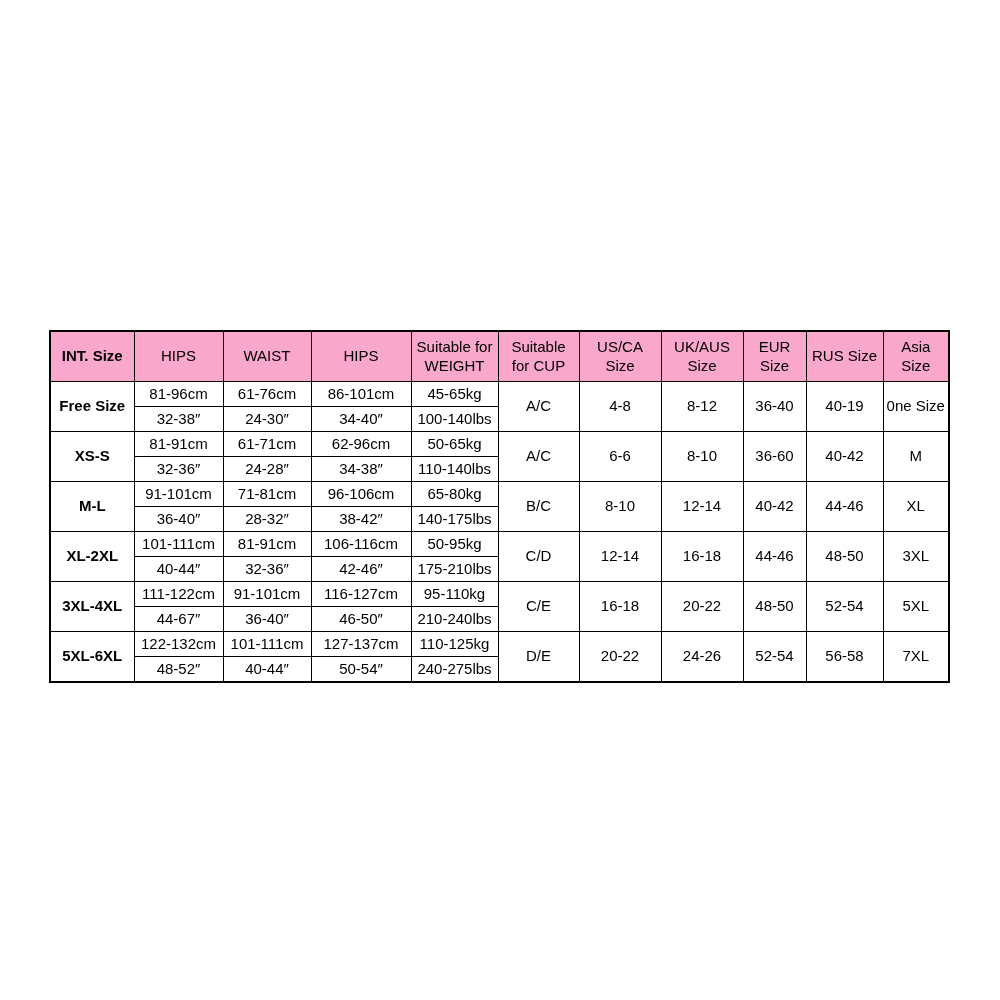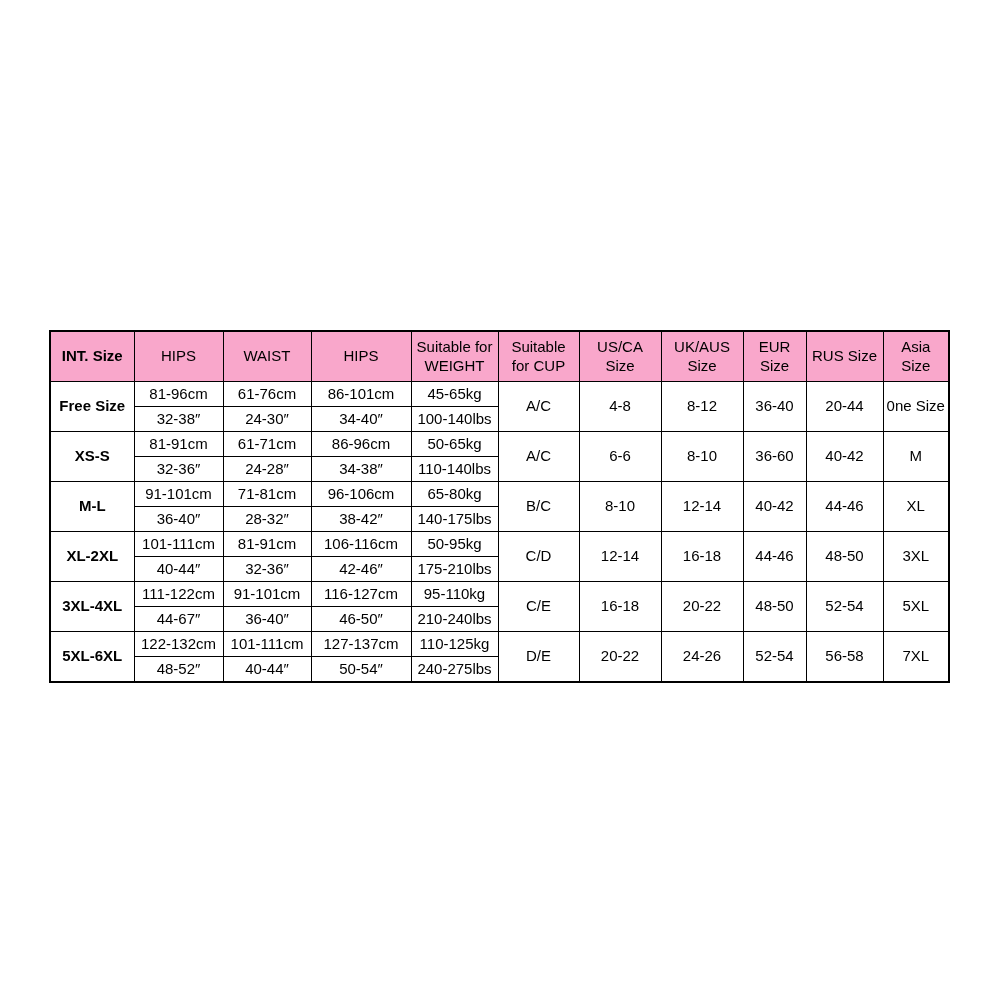--- a/index.html
+++ b/index.html
@@ -108,35 +108,35 @@
       <tr>
         <td rowspan="2" class="row-label">Free Size</td>
         <td>81-96cm</td>
         <td>61-76cm</td>
         <td>86-101cm</td>
         <td>45-65kg</td>
         <td rowspan="2">A/C</td>
         <td rowspan="2">4-8</td>
         <td rowspan="2">8-12</td>
         <td rowspan="2">36-40</td>
-        <td rowspan="2">20-44</td>
+        <td rowspan="2">40-19</td>
         <td rowspan="2">0ne Size</td>
       </tr>
       <tr>
         <td>32-38″</td>
         <td>24-30″</td>
         <td>34-40″</td>
         <td>100-140lbs</td>
       </tr>
 
       <tr>
         <td rowspan="2" class="row-label">XS-S</td>
         <td>81-91cm</td>
         <td>61-71cm</td>
-        <td>86-96cm</td>
+        <td>62-96cm</td>
         <td>50-65kg</td>
         <td rowspan="2">A/C</td>
         <td rowspan="2">6-6</td>
         <td rowspan="2">8-10</td>
         <td rowspan="2">36-60</td>
         <td rowspan="2">40-42</td>
         <td rowspan="2">M</td>
       </tr>
       <tr>
         <td>32-36″</td>

